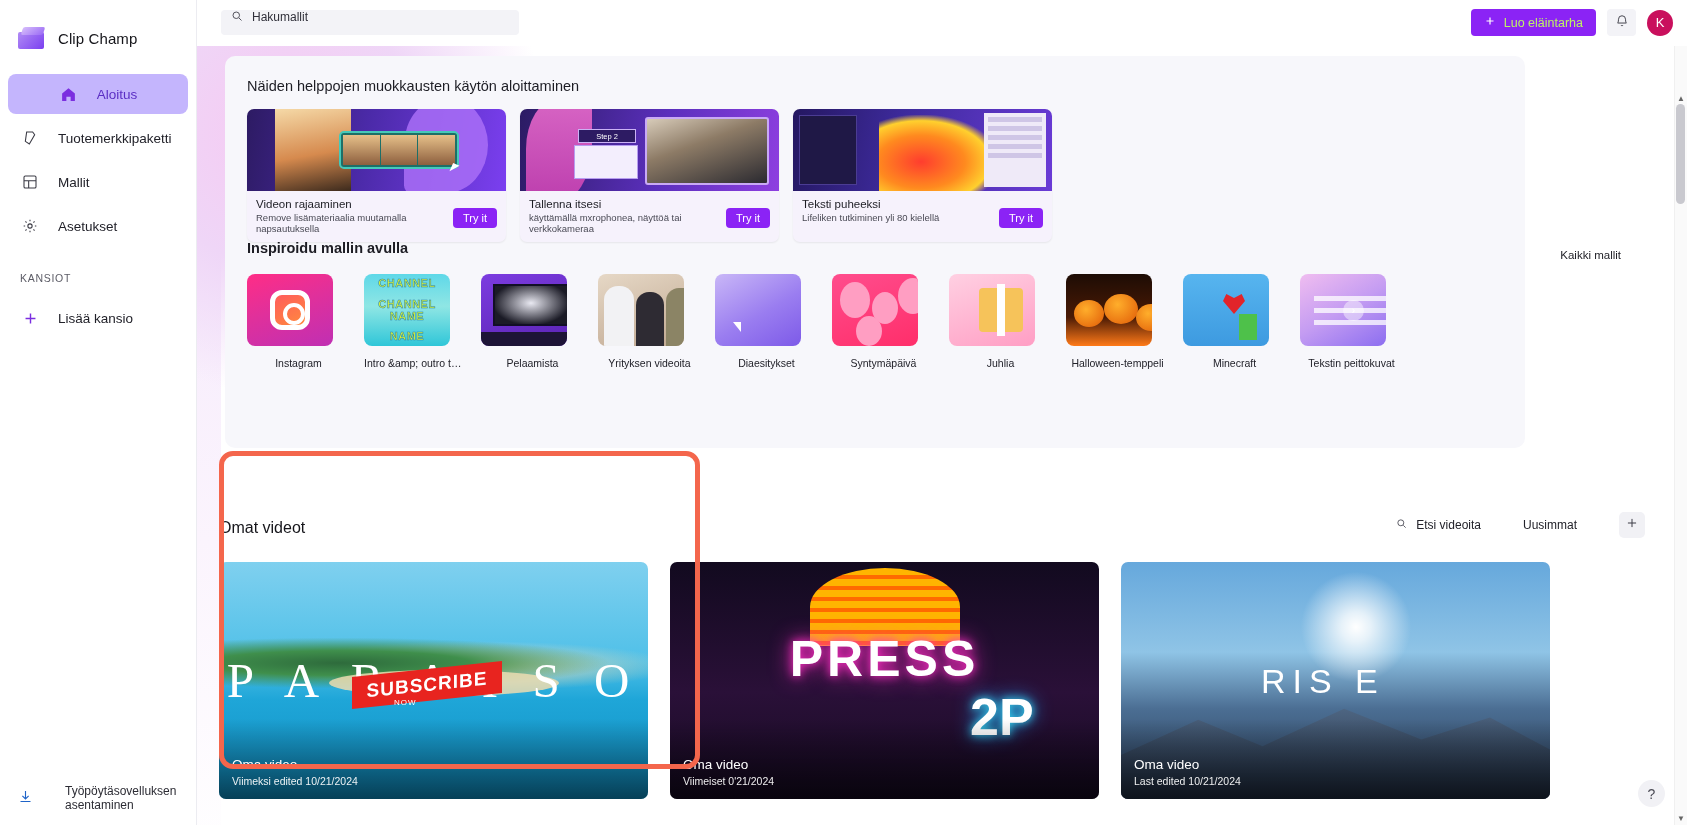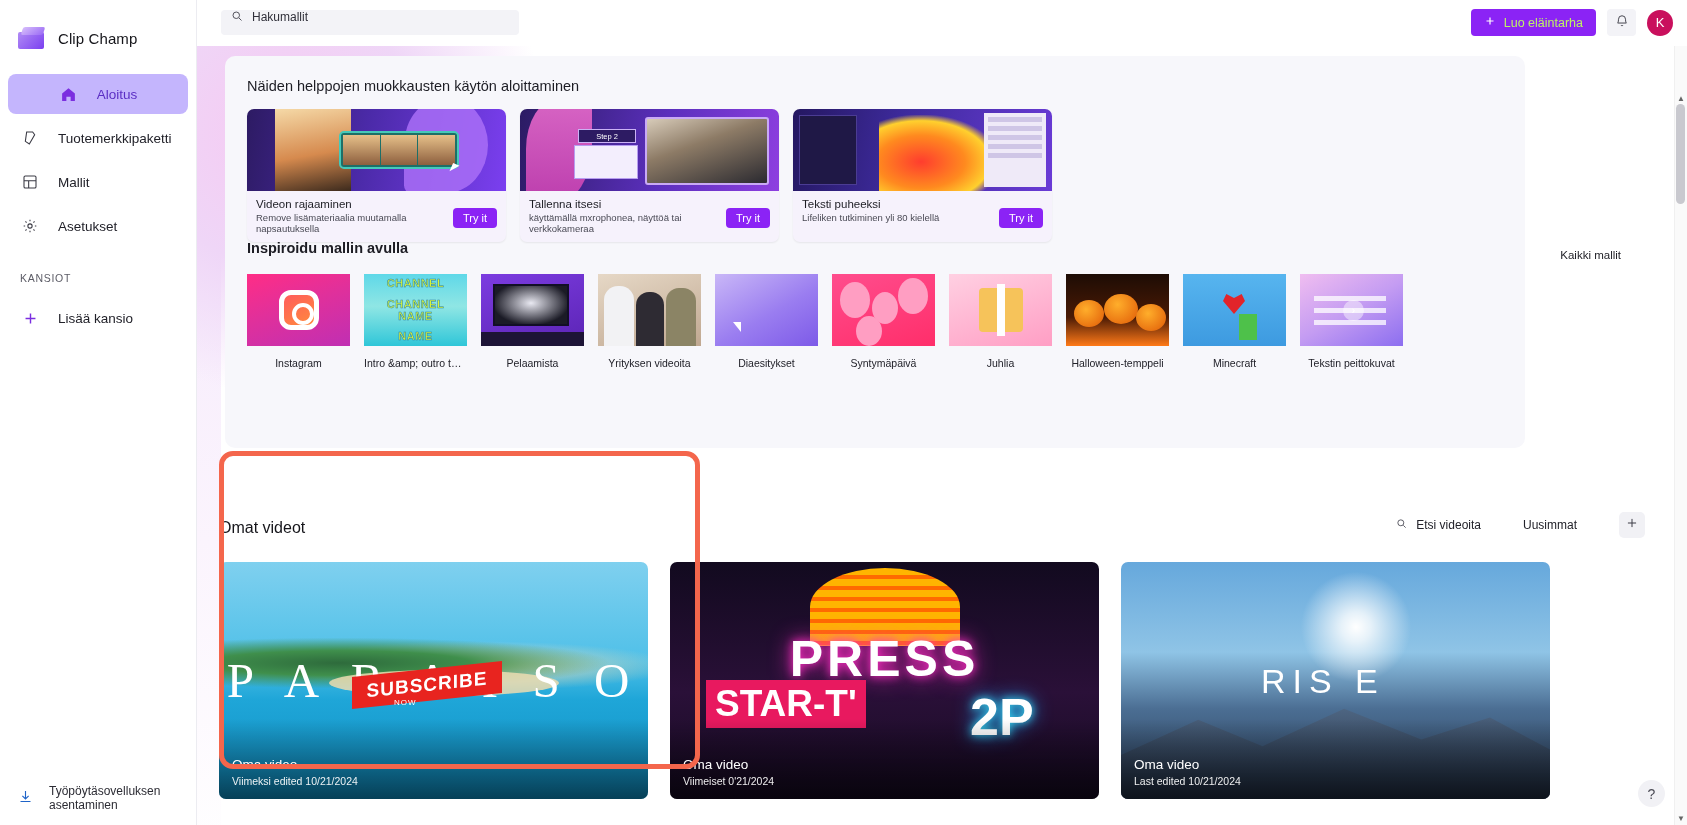--- a/index.html
+++ b/index.html
@@ -30,21 +30,21 @@
   }
   .navitem.active { background:#c4b5fd; color:#5b2ec4;justify-content:center; }
   .navitem .ico { width:20px; height:20px; display:flex; align-items:center; justify-content:center; }
   .navitem svg { display:block; }
   .section-label {
     margin:26px 0 6px 20px; font-size:10.5px; letter-spacing:.7px;
     color:#5c5c66; text-transform:uppercase;
   }
   .bottomitem {
     position:absolute; left:0; bottom:10px; width:197px;
-    display:flex; align-items:center; gap:16px; padding:0 18px; height:34px;
+    display:flex; align-items:center; gap:32px; padding:0 18px; height:34px;
     font-size:12px; color:#2c2c34;
   }
   
   #topbar {
     position:absolute; left:197px; top:0; right:0; height:46px;
     background:#ffffff; z-index:25;
   }
   #searchbox {
     position:absolute; left:24px; top:10px; width:298px; height:25px;
     background:#f3f3f7; border-radius:4px; display:flex; align-items:flex-start;
@@ -111,21 +111,21 @@
   
   .art3 { position:absolute; inset:0; background:linear-gradient(100deg,#241760 0%,#3d2a9b 40%,#6a3bd6 100%); }
   .art3 .flame { position:absolute; left:86px; top:6px; width:120px; height:78px;
      background:radial-gradient(ellipse at 35% 60%, #ff3d2e 0%, #ff8a1f 40%, #ffd02e 62%, rgba(255,208,46,0) 72%);}
   .art3 .lpanel { position:absolute; left:6px; top:6px; width:58px; height:70px; background:#1f1846; border:1px solid #4b3c93;}
   .art3 .rpanel { position:absolute; right:6px; top:4px; width:62px; height:74px; background:#efeaf8;}
   .art3 .row { height:5px; margin:4px 4px; background:#cfc6e6;}
   
   #tplrow { position:absolute; left:22px; top:218px; display:flex; gap:14px; }
   .tpl { width:103px; cursor:pointer; }
-  .tpl-thumb { width:103px; height:72px; border-radius:0; overflow:hidden; position:relative; }
+  .tpl-thumb { width:86px; height:72px; border-radius:8px; overflow:hidden; position:relative; }
   .tpl-label { text-align:center; font-size:10.5px; color:#22222a; margin-top:11px;
      white-space:nowrap; overflow:hidden; text-overflow:ellipsis;}
   #all-templates { position:absolute; right:-96px; top:193px; font-size:11.5px; color:#1d1d24; }
   .t-yt { background:#241b4f; display:flex; align-items:center; justify-content:center;}
   .t-yt .play { width:44px; height:31px; background:#f8120c; border-radius:7px; display:flex; align-items:center; justify-content:center;}
   .t-yt .play:after { content:""; border-left:13px solid #fff; border-top:8px solid transparent; border-bottom:8px solid transparent; margin-left:4px;}
   .t-ig { background:linear-gradient(160deg,#ff2d86,#e0309b 45%,#c02fb3); display:flex; align-items:center; justify-content:center;}
   .t-ig .sq { width:40px; height:40px; border:5px solid #fff; border-radius:12px; position:relative;
      background:linear-gradient(150deg,#ff5c5c,#ff8a3d);}
   .t-ig .sq:after { content:""; position:absolute; left:8px; top:8px; width:14px;height:14px; border:4px solid #fff; border-radius:50%;}
@@ -500,21 +500,20 @@
       <div class="grad"></div>
       <div class="meta">
         <div class="vname">Oma video</div>
         <div class="vedit">Viimeksi edited 10/21/2024</div>
       </div>
     </div>
 
     <div class="vid v2">
       <div class="sun"></div>
       <div class="press">PRESS</div>
-      <div class="startbox"><span>STAR-T'</span></div>
       <div class="p2p">2P</div>
       <div class="grad"></div>
       <div class="meta">
         <div class="vname">Oma video</div>
         <div class="vedit">Viimeiset 0'21/2024</div>
       </div>
     </div>
 
     <div class="vid v3">
       <div class="sunburst"></div>

